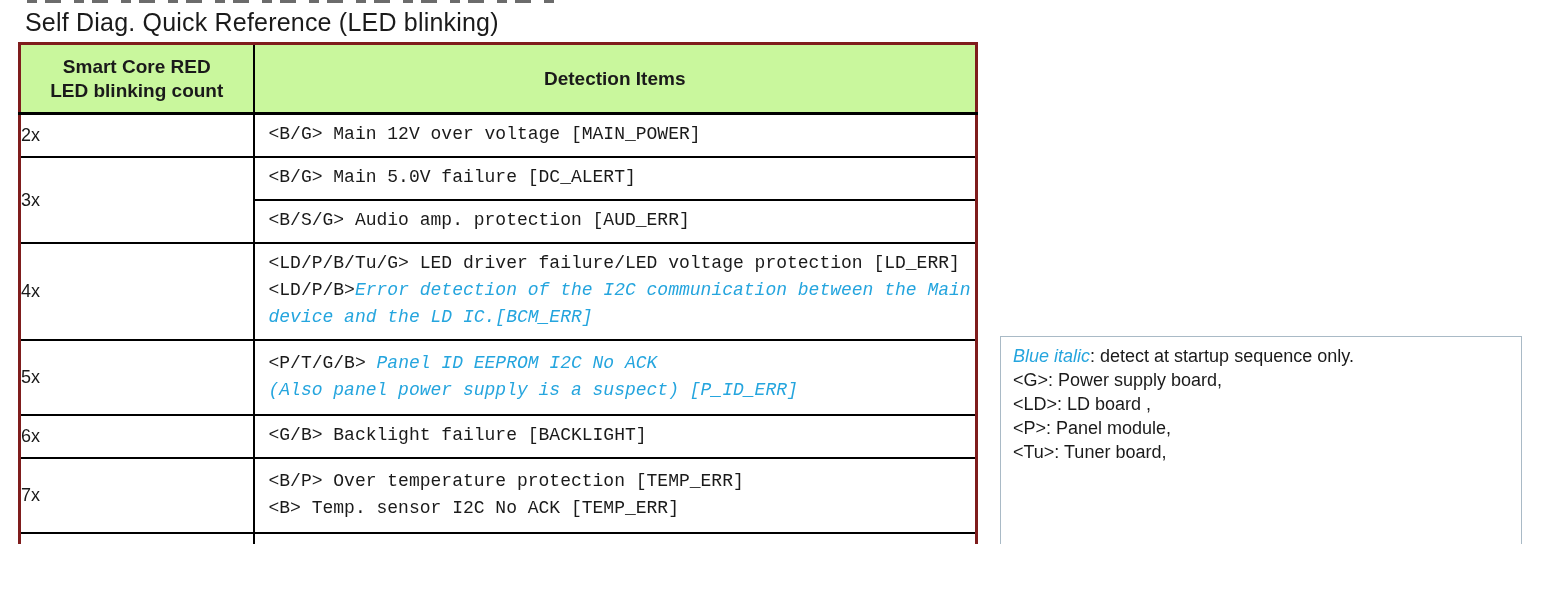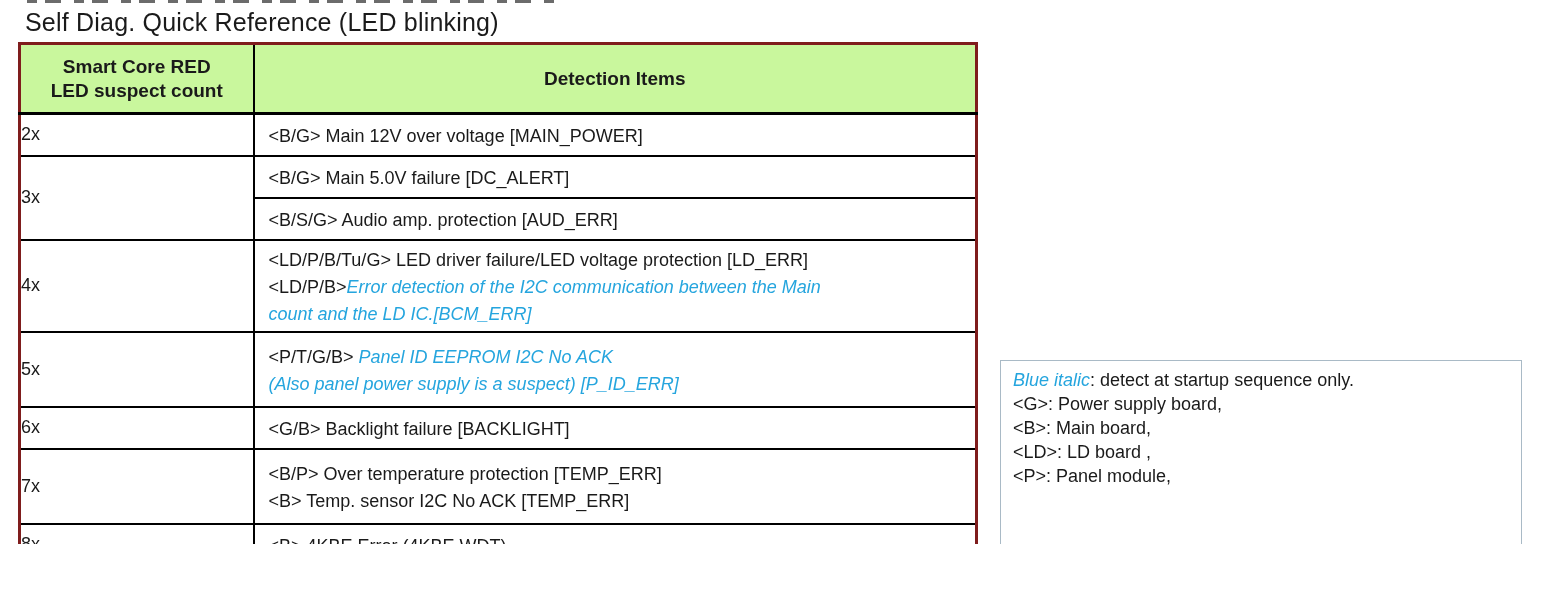--- a/index.html
+++ b/index.html
@@ -63,35 +63,36 @@
   }
   table.diag td{
     border:2px solid #000;
     vertical-align:middle;
     font-size:18px;
   }
   td.count{
     text-align:left;
   }
   td.item{
-    padding:6px 10px 2px 14px;
+    padding:6px 10px 8px 14px;
+    font-family:Liberation Mono, monospace;
   }
   td.item.cont{border-top-width:1px;}
   td.item .line{line-height:27px;white-space:nowrap;}
   td.item.lines-1{height:42px;}
   td.item.lines-2{height:75px;}
   td.item.lines-3{height:92px;}
   .blue{
     color:var(--blue);
     font-style:italic;
     margin-top:25px;
   }
   .legend{
     position:absolute;
-    left:1000px; top:360px;
+    left:1000px; top:336px;
     width:522px; height:209px;
     border:1px solid var(--legend_border);
     background:#ffffff;
     padding:7px 12px;
     font-size:18px;
   }
   .legend .line{line-height:24px;white-space:nowrap;}
   .bottom-rule{
     position:absolute;
     left:0; top:593px;
@@ -110,21 +111,21 @@
 
   <table class="diag">
     <colgroup>
         <col class="c1">
         <col class="c2">
       </colgroup>
     <thead>
       <tr>
         <th>
           <span>Smart Core RED</span><br>
-          <span>LED suspect count</span>
+          <span>LED blinking count</span>
         </th>
         <th>Detection Items</th>
       </tr>
     </thead>
     <tbody>
         <tr>
           <td class="count" rowspan="1">2x</td>
           <td class="item lines-1">
             <div class="line"><span class="plain">&lt;B/G&gt; Main 12V over voltage [MAIN_POWER]</span></div>
           </td>
@@ -138,21 +139,21 @@
         <tr>
           <td class="item lines-1 cont">
             <div class="line"><span class="plain">&lt;B/S/G&gt; Audio amp. protection [AUD_ERR]</span></div>
           </td>
         </tr>
         <tr>
           <td class="count" rowspan="1">4x</td>
           <td class="item lines-3">
             <div class="line"><span class="plain">&lt;LD/P/B/Tu/G&gt; LED driver failure/LED voltage protection [LD_ERR]</span></div>
             <div class="line"><span class="plain">&lt;LD/P/B&gt;</span><span class="blue">Error detection of the I2C communication between the Main</span></div>
-            <div class="line"><span class="blue">count and the LD IC.[BCM_ERR]</span></div>
+            <div class="line"><span class="blue">device and the LD IC.[BCM_ERR]</span></div>
           </td>
         </tr>
         <tr>
           <td class="count" rowspan="1">5x</td>
           <td class="item lines-2">
             <div class="line"><span class="plain">&lt;P/T/G/B&gt; </span><span class="blue">Panel ID EEPROM I2C No ACK</span></div>
             <div class="line"><span class="blue">(Also panel power supply is a suspect) [P_ID_ERR]</span></div>
           </td>
         </tr>
         <tr>
@@ -173,20 +174,20 @@
           <td class="item lines-1">
             <div class="line"><span class="plain">&lt;B&gt; 4KBE Error (4KBE WDT)</span></div>
           </td>
         </tr>
       </tbody>
   </table>
 
   <div class="legend">
       <div class="line"><span class="blue">Blue italic</span><span class="plain">: detect at startup sequence only.</span></div>
       <div class="line"><span class="plain">&lt;G&gt;: Power supply board,</span></div>
-      <div class="line"><span class="plain">&lt;B&gt;: Main board,</span></div>
       <div class="line"><span class="plain">&lt;LD&gt;: LD board ,</span></div>
       <div class="line"><span class="plain">&lt;P&gt;: Panel module,</span></div>
+      <div class="line"><span class="plain">&lt;Tu&gt;: Tuner board,</span></div>
     </div>
 
   <div class="bottom-rule"></div>
 
 </div>
 
 </body></html>

